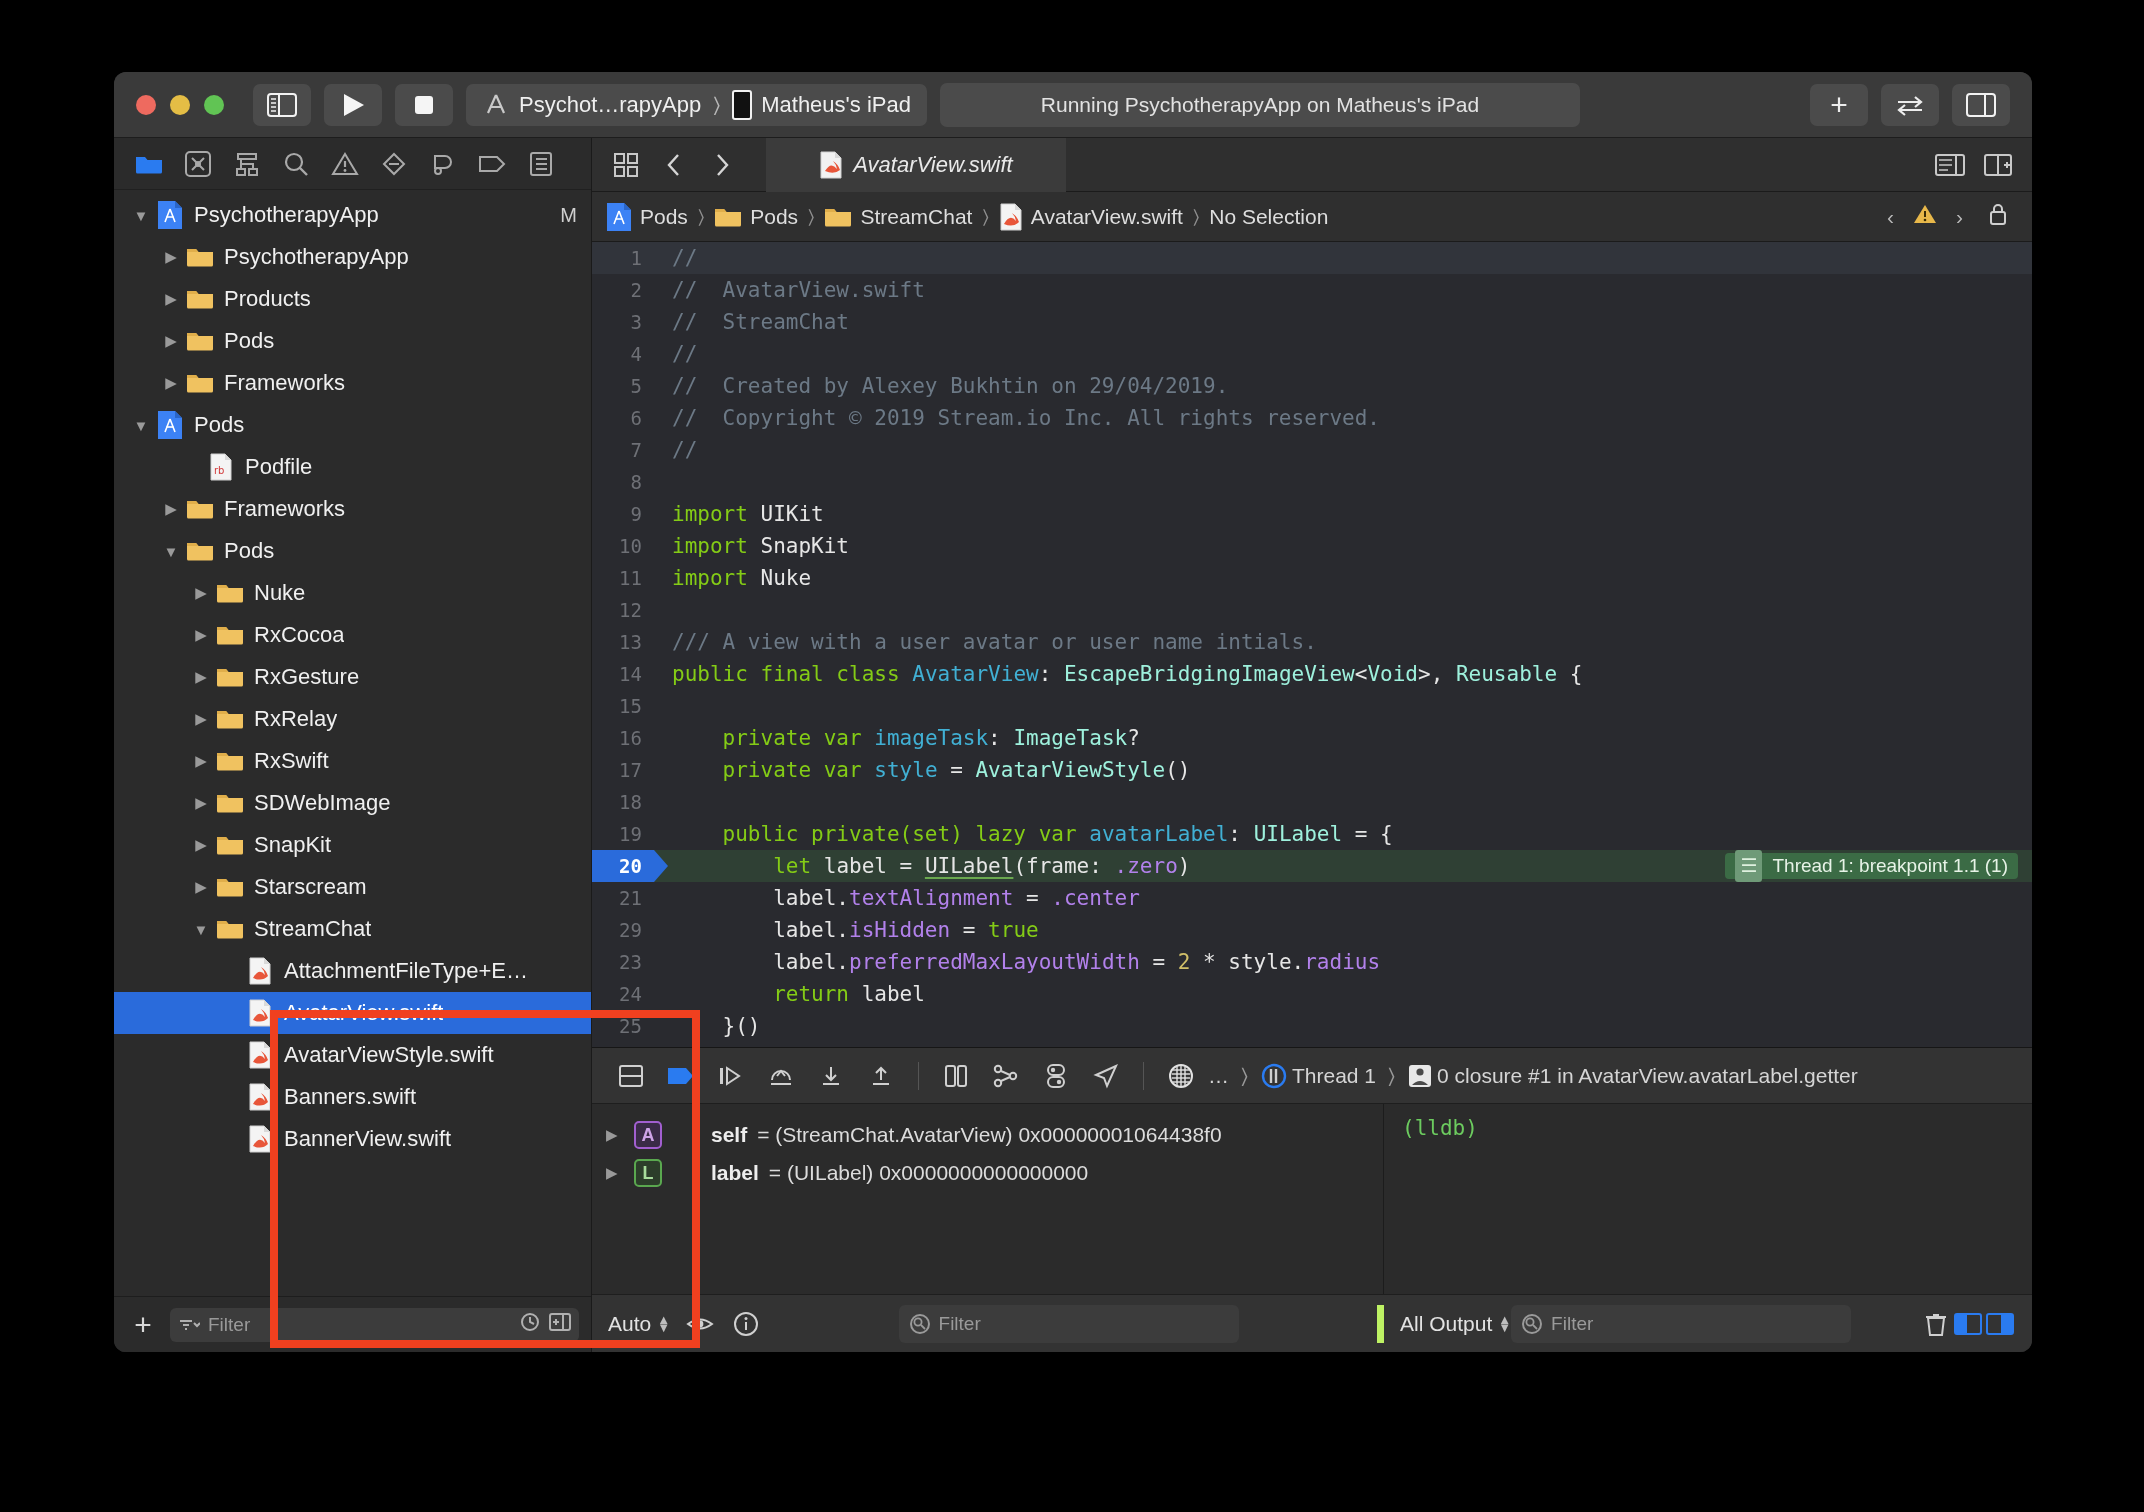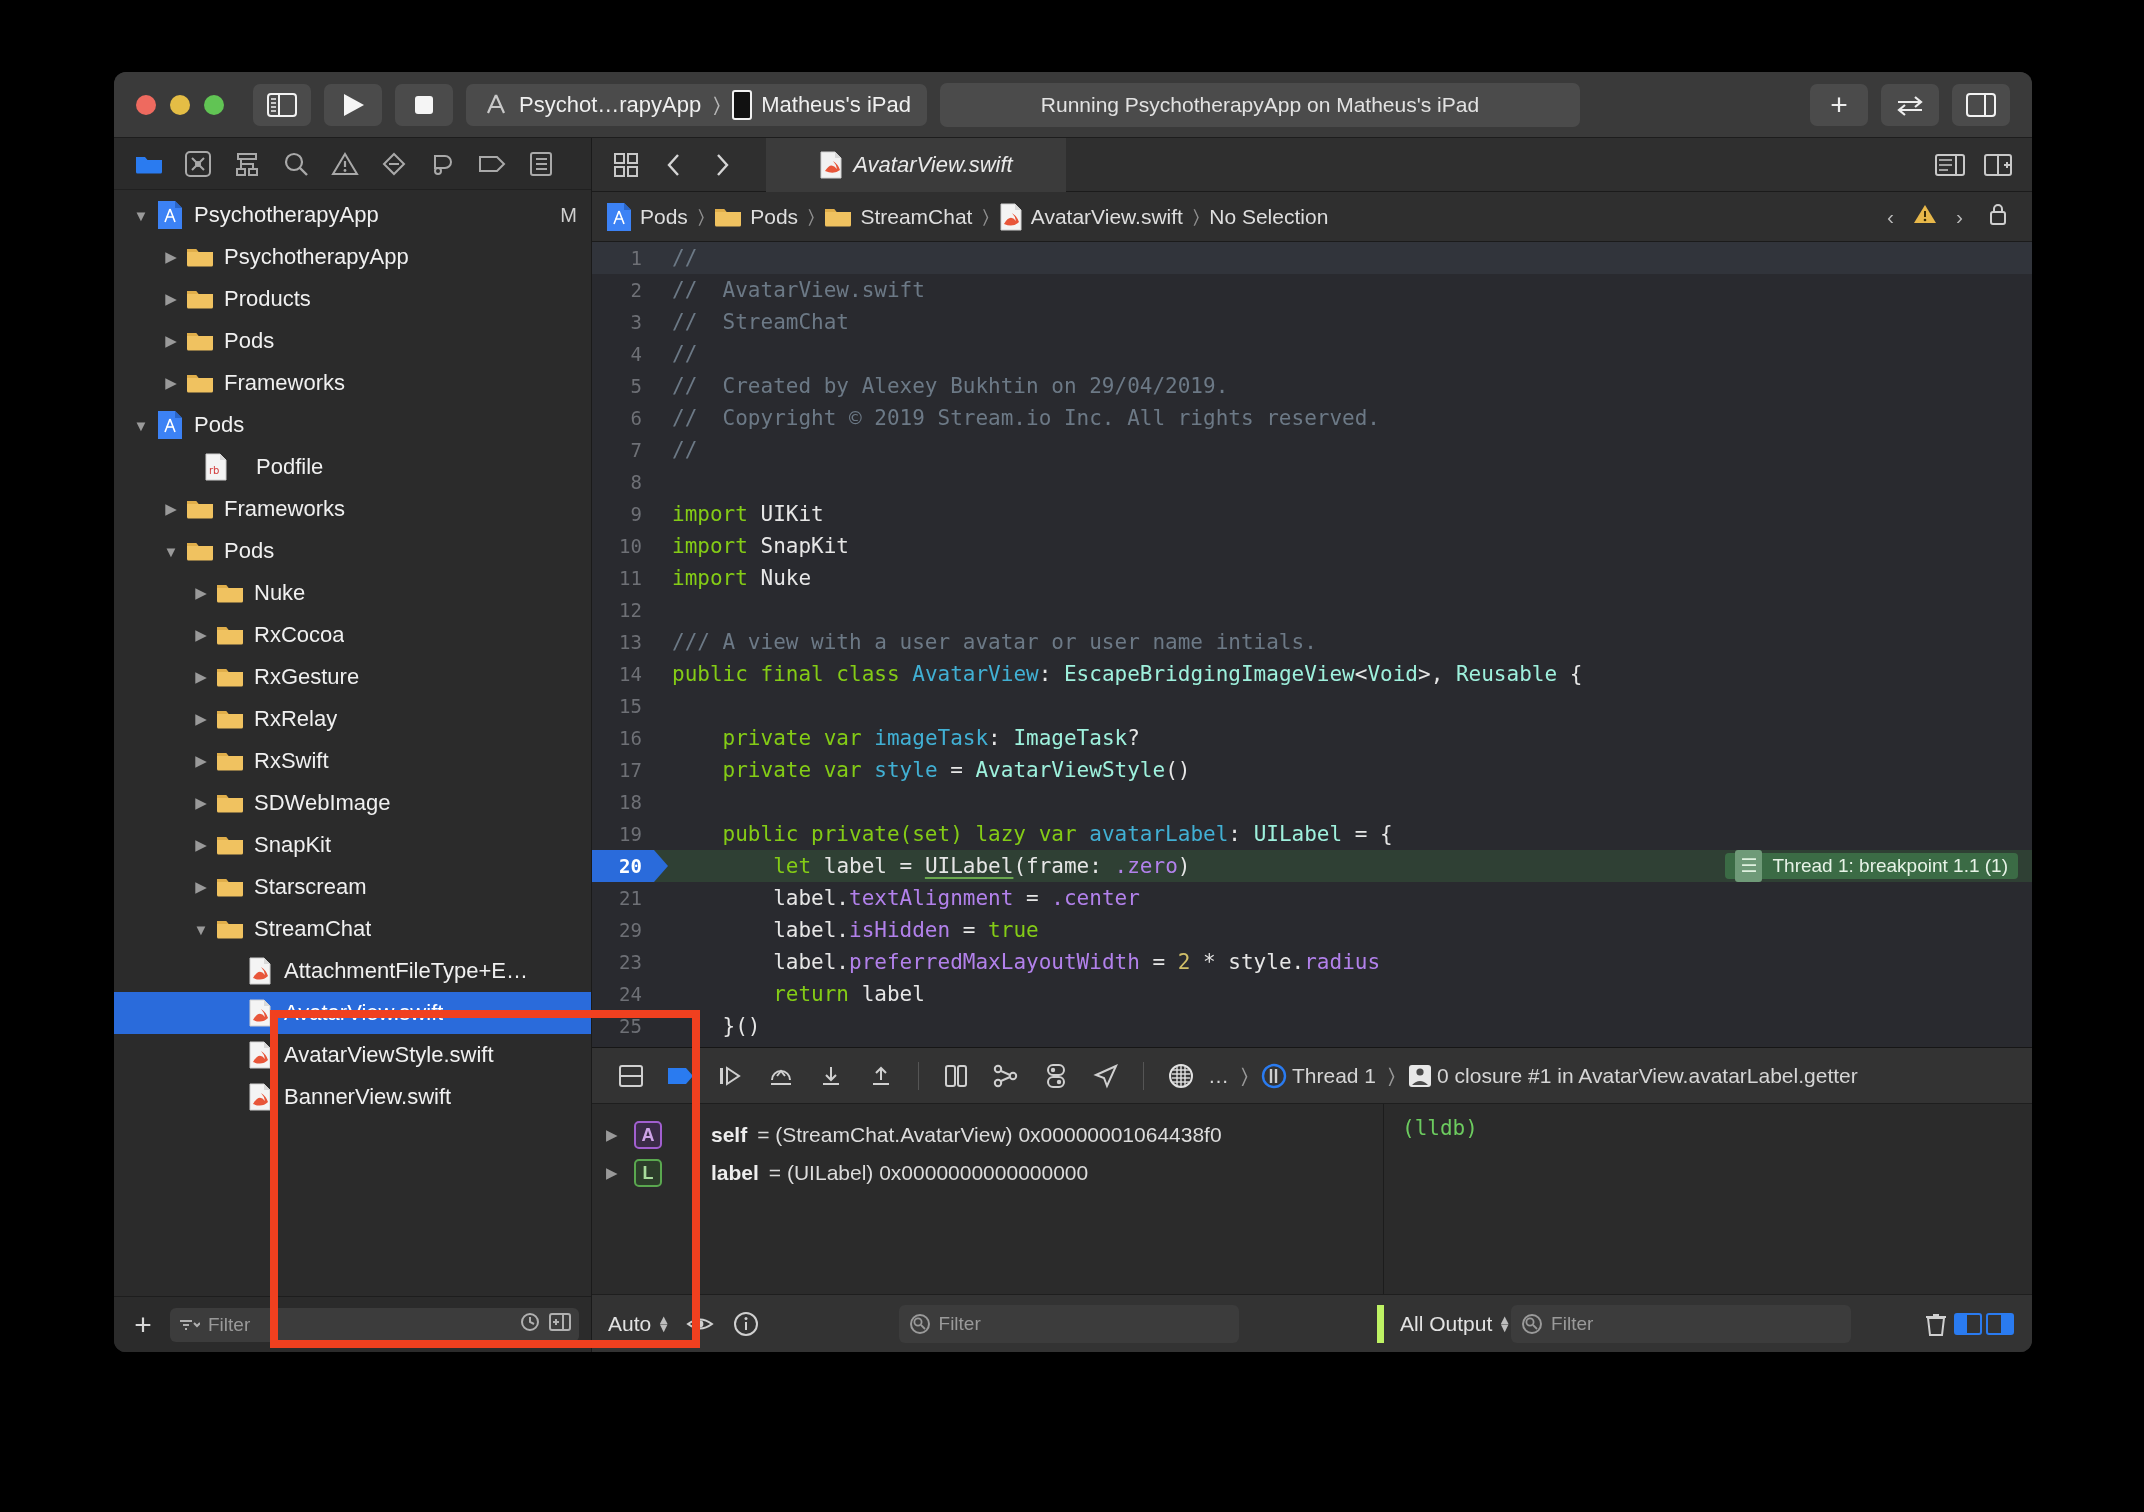--- a/index.html
+++ b/index.html
@@ -463,21 +463,21 @@
             <span class="ico">
               <svg width="26" height="30" viewBox="0 0 26 30">
                 <path d="M1 1 h17 l7 7 v21 h-24 Z" fill="#3c82f5"></path>
                 <path d="M18 1 v7 h7" fill="#2a66c9"></path>
                 <path d="M13 9 L18 22 M13 9 L8 22" stroke="#ffffff" stroke-width="1.6" fill="none"></path>
                 <line x1="9.5" y1="17" x2="16.5" y2="17" stroke="#ffffff" stroke-width="1.6"></line>
               </svg>
             </span>
             <span class="rowlabel">Pods</span>
           </div>
-          <div class="row" style="padding-left: 44px; gap: 16px;">
+          <div class="row" style="padding-left: 65px;">
             <span class="tri none"></span>
             <span class="ico">
               <svg width="24" height="28" viewBox="0 0 24 28">
                 <path d="M2 1 h14 l6 6 v20 h-20 Z" fill="#f4f4f4" stroke="#cfcfcf"></path>
                 <path d="M16 1 v6 h6" fill="#d9d9d9"></path>
                 <text x="5" y="21" font-size="10" font-family="DejaVu Sans, sans-serif" fill="#d23b3b">rb</text>
               </svg>
             </span>
             <span class="rowlabel">Podfile</span>
           </div>
@@ -616,20 +616,31 @@
           <div class="row" style="padding-left: 104px;">
             <span class="tri none"></span>
             <span class="ico">
               <svg width="24" height="28" viewBox="0 0 24 28">
                 <path d="M2 1 h14 l6 6 v20 h-20 Z" fill="#f4f4f4" stroke="#cfcfcf"></path>
                 <path d="M16 1 v6 h6" fill="#d9d9d9"></path>
                 <path d="M5 21 q6 -11 12 -3 q-1 -5 -4 -8 q5 3 7 9 q-6 6 -15 2 Z" fill="#e8563a"></path>
               </svg>
             </span>
             <span class="rowlabel">AvatarViewStyle.swift</span>
+          </div>
+          <div class="row" style="padding-left: 104px;">
+            <span class="tri none"></span>
+            <span class="ico">
+              <svg width="24" height="28" viewBox="0 0 24 28">
+                <path d="M2 1 h14 l6 6 v20 h-20 Z" fill="#f4f4f4" stroke="#cfcfcf"></path>
+                <path d="M16 1 v6 h6" fill="#d9d9d9"></path>
+                <path d="M5 21 q6 -11 12 -3 q-1 -5 -4 -8 q5 3 7 9 q-6 6 -15 2 Z" fill="#e8563a"></path>
+              </svg>
+            </span>
+            <span class="rowlabel">Banners.swift</span>
           </div>
           <div class="row" style="padding-left: 104px;">
             <span class="tri none"></span>
             <span class="ico">
               <svg width="24" height="28" viewBox="0 0 24 28">
                 <path d="M2 1 h14 l6 6 v20 h-20 Z" fill="#f4f4f4" stroke="#cfcfcf"></path>
                 <path d="M16 1 v6 h6" fill="#d9d9d9"></path>
                 <path d="M5 21 q6 -11 12 -3 q-1 -5 -4 -8 q5 3 7 9 q-6 6 -15 2 Z" fill="#e8563a"></path>
               </svg>
             </span>

